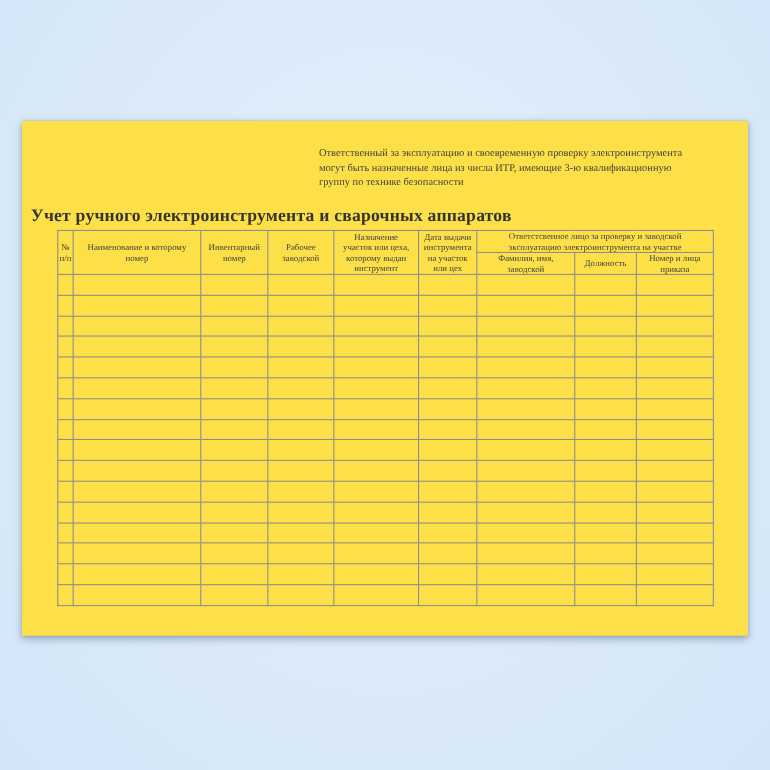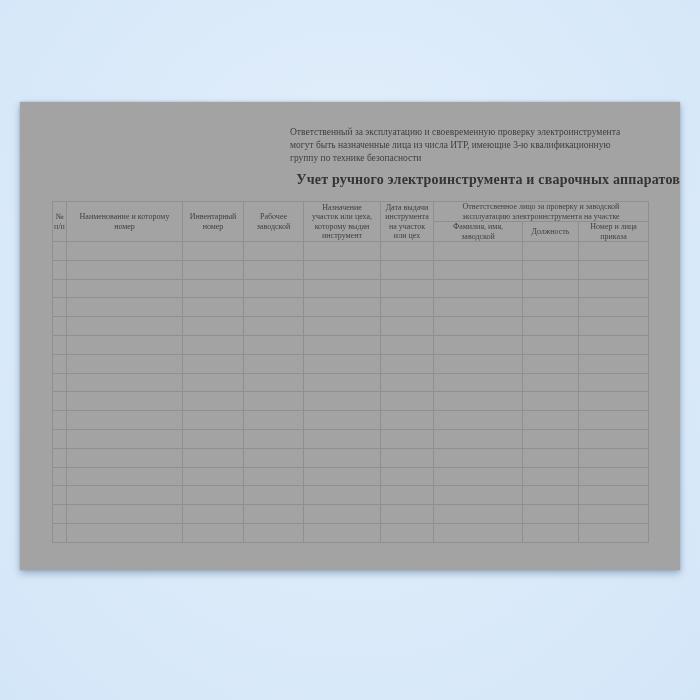--- a/index.html
+++ b/index.html
@@ -2,32 +2,32 @@
 <html><head>
 <meta charset="utf-8">
 <style>
   html, body { margin: 0; padding: 0; }
   body {
     width: 700px; height: 700px; overflow: hidden; position: relative;
     font-family: "Liberation Serif", "DejaVu Serif", serif;
     background: radial-gradient(ellipse at 50% 42%, #e7f1fc 0%, #dcebfa 48%, #d3e6f8 100%);
   }
   .paper {
-    position: absolute; left: 20px; top: 102px; width: 660px; height: 468px;
-    background: #a3a3a3;
+    position: absolute; left: 20px; top: 110px; width: 660px; height: 468px;
+    background: #fde047;
     box-shadow: 0 3px 7px rgba(92,115,143,0.55), 0 0 2px rgba(92,115,143,0.35);
   }
   .intro {
     position: absolute; left: 270px; top: 24px; width: 362px;
     margin: 0; font-size: 9.5px; line-height: 13px; color: #3f3f3f;
     white-space: pre-line; text-align: left;
   }
   .doc-title {
-    position: absolute; left: 0; top: 70px; width: 100%; margin: 0;
-    font-size: 14px; font-weight: bold; color: #343434; text-align: right;
+    position: absolute; left: 0; top: 70px; width: 100%; margin: 8px;
+    font-size: 16px; font-weight: bold; color: #343434; text-align: left;
     letter-spacing: 0.2px;
   }
   table.register {
     position: absolute; left: 32px; top: 99px; width: 596px;
     border-collapse: collapse; table-layout: fixed;
   }
   table.register th, table.register td {
     border: 1px solid #8f8f8f; padding: 0 1px;
     font-size: 8px; line-height: 9.5px; font-weight: normal; color: #3f3f3f;
     text-align: center; vertical-align: middle; white-space: pre-line;

